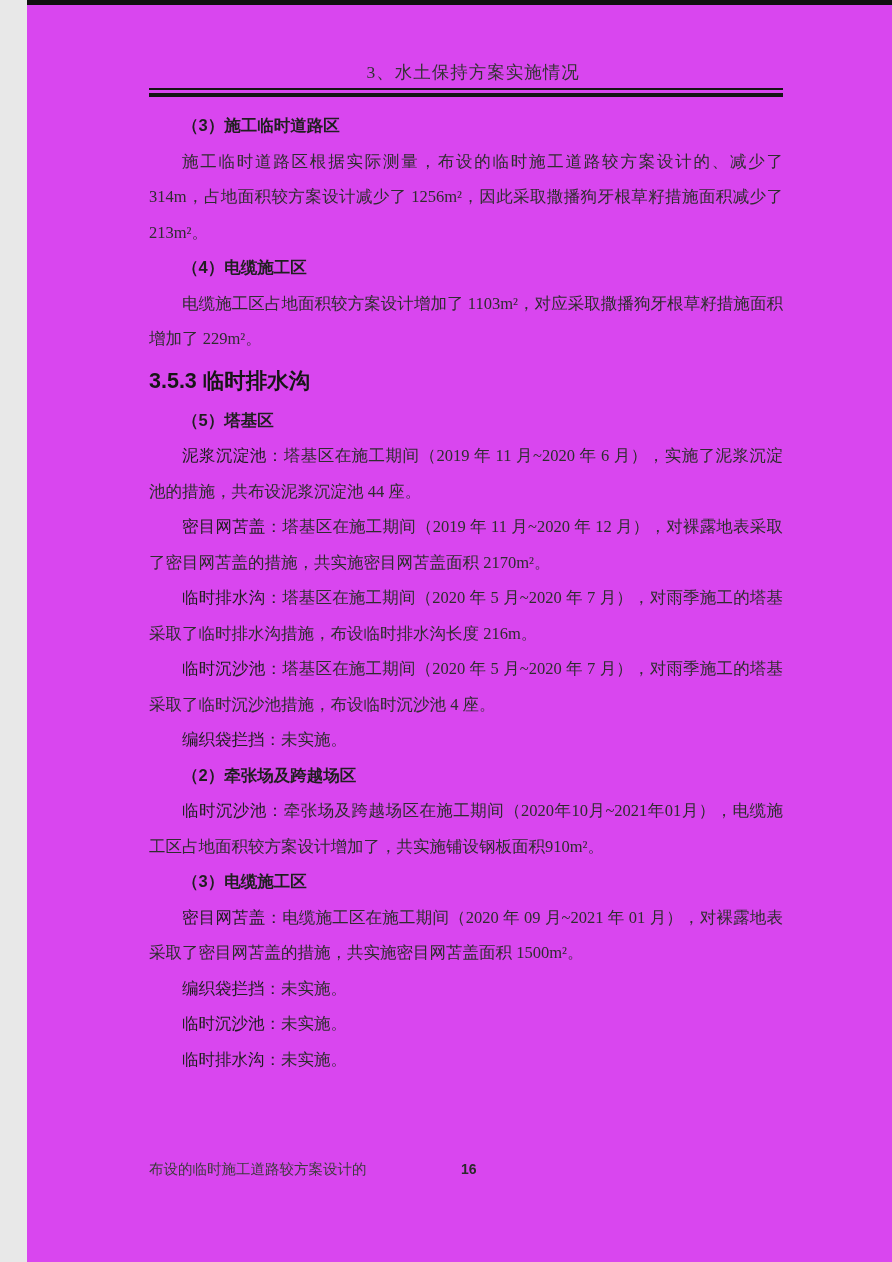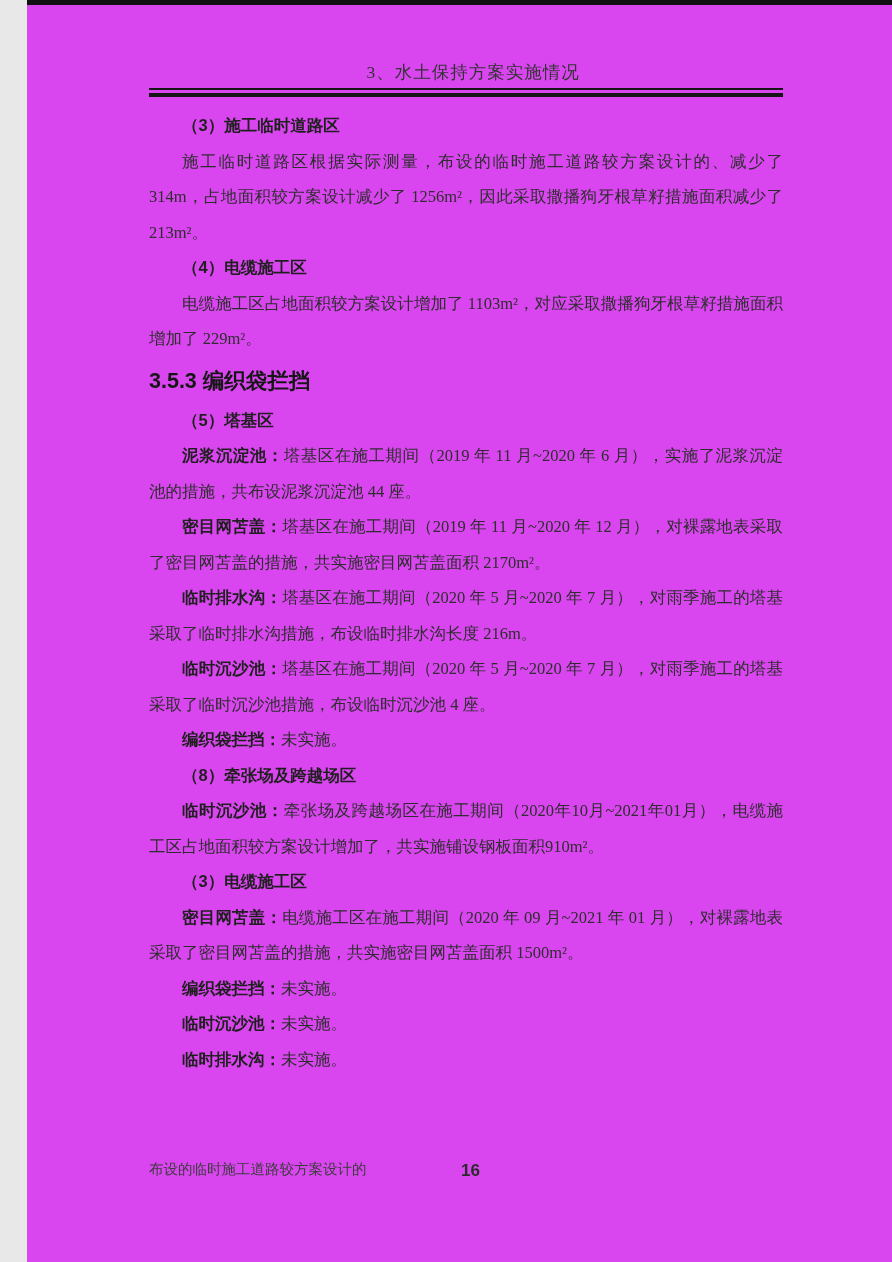--- a/index.html
+++ b/index.html
@@ -63,64 +63,64 @@
     font-family: "Liberation Sans", "DejaVu Sans", sans-serif;
     font-weight: bold;
     font-size: 21.5px;
     color: #161616;
     line-height: 38px;
     margin: 5px 0 3px 0;
     text-indent: 0;
   }
   .content b.lead {
     font-family: "Liberation Sans", "DejaVu Sans", sans-serif;
-    font-weight: bold;
+    font-weight: normal;
     color: #1f1f1f;
   }
   .footer {
     position: absolute;
     top: 1160px;
     left: 122px;
     width: 634px;
     font-size: 14.5px;
     color: #3c3c3c;
   }
   .footer .pagenum {
     position: absolute;
     left: 312px;
     top: 1px;
     font-family: "Liberation Sans", "DejaVu Sans", sans-serif;
     font-weight: bold;
-    font-size: 17px;
+    font-size: 14px;
     color: #2a2a2a;
   }
 </style>
 </head>
 <body>
 
 <div class="page">
   <div class="top-bar"></div>
 
   <div class="header-title">3、水土保持方案实施情况</div>
 
   <div class="double-rule"></div>
 
   <div class="content" id="content">
       <div class="h4">（3）施工临时道路区</div>
       <p class="para"><span>施工临时道路区根据实际测量，布设的临时施工道路较方案设计的、减少了 314m，占地面积较方案设计减少了 1256m²，因此采取撒播狗牙根草籽措施面积减少了 213m²。</span></p>
       <div class="h4">（4）电缆施工区</div>
       <p class="para"><span>电缆施工区占地面积较方案设计增加了 1103m²，对应采取撒播狗牙根草籽措施面积增加了 229m²。</span></p>
-      <div class="h3">3.5.3 编织袋拦挡</div>
+      <div class="h3">3.5.3 临时排水沟</div>
       <div class="h4">（5）塔基区</div>
       <p class="para"><b class="lead">泥浆沉淀池：</b><span>塔基区在施工期间（2019 年 11 月~2020 年 6 月），实施了泥浆沉淀池的措施，共布设泥浆沉淀池 44 座。</span></p>
       <p class="para"><b class="lead">密目网苫盖：</b><span>塔基区在施工期间（2019 年 11 月~2020 年 12 月），对裸露地表采取了密目网苫盖的措施，共实施密目网苫盖面积 2170m²。</span></p>
       <p class="para"><b class="lead">临时排水沟：</b><span>塔基区在施工期间（2020 年 5 月~2020 年 7 月），对雨季施工的塔基采取了临时排水沟措施，布设临时排水沟长度 216m。</span></p>
       <p class="para"><b class="lead">临时沉沙池：</b><span>塔基区在施工期间（2020 年 5 月~2020 年 7 月），对雨季施工的塔基采取了临时沉沙池措施，布设临时沉沙池 4 座。</span></p>
       <p class="para"><b class="lead">编织袋拦挡：</b><span>未实施。</span></p>
-      <div class="h4">（8）牵张场及跨越场区</div>
+      <div class="h4">（2）牵张场及跨越场区</div>
       <p class="para"><b class="lead">临时沉沙池：</b><span>牵张场及跨越场区在施工期间（2020年10月~2021年01月），电缆施工区占地面积较方案设计增加了，共实施铺设钢板面积910m²。</span></p>
       <div class="h4">（3）电缆施工区</div>
       <p class="para"><b class="lead">密目网苫盖：</b><span>电缆施工区在施工期间（2020 年 09 月~2021 年 01 月），对裸露地表采取了密目网苫盖的措施，共实施密目网苫盖面积 1500m²。</span></p>
       <p class="para"><b class="lead">编织袋拦挡：</b><span>未实施。</span></p>
       <p class="para"><b class="lead">临时沉沙池：</b><span>未实施。</span></p>
       <p class="para"><b class="lead">临时排水沟：</b><span>未实施。</span></p>
     </div>
 
   <div class="footer">
     <span class="company">布设的临时施工道路较方案设计的</span>

